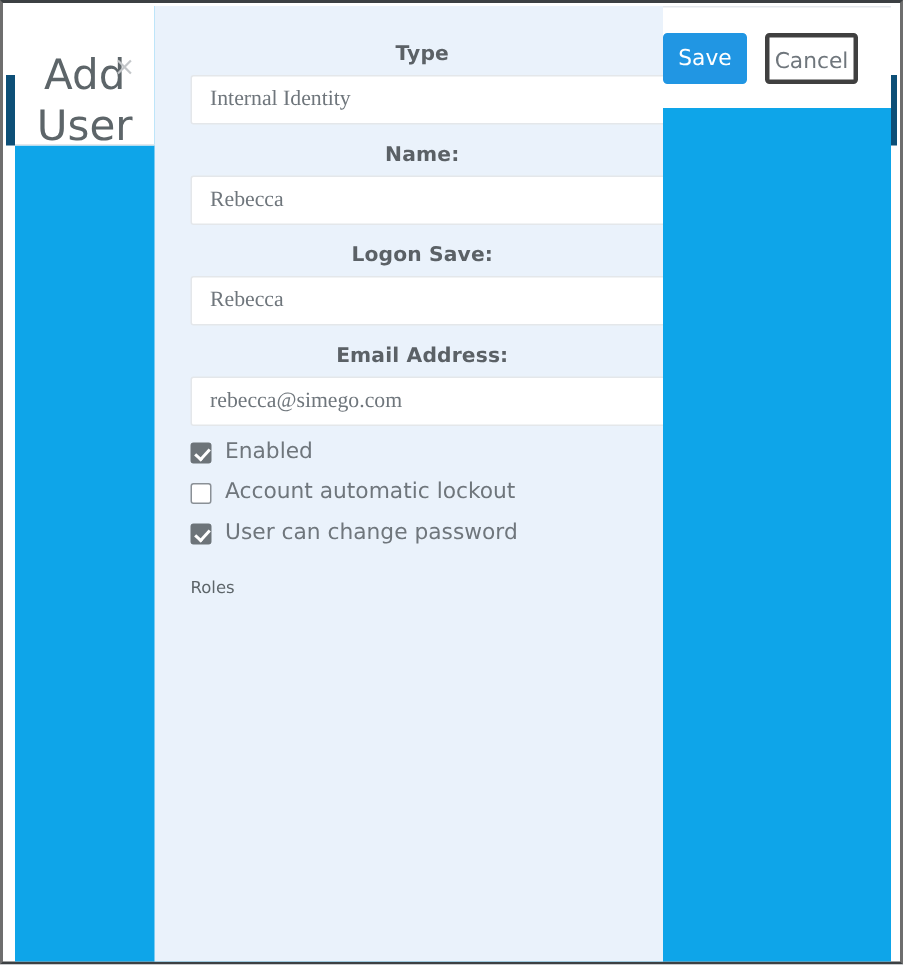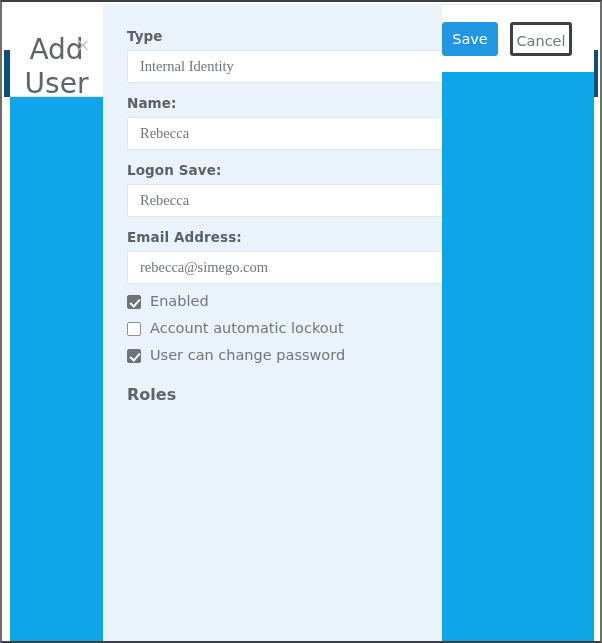--- a/index.html
+++ b/index.html
@@ -82,22 +82,23 @@
     background: #eaf2fb;
     padding: 24px 22px 18px 24px;
     overflow: hidden;
   }
 
   .field-label {
     display: block;
     font-size: 13.5px;
     font-weight: bold;
     color: #5b6166;
-    margin: 0 0 6px 0;
+    margin: 0 0 6px 16px;
     letter-spacing: 0.1px;
+    text-align: center;
   }
   .field-label.spaced { margin-top: 12px; }
 
   .control {
     display: block;
     width: 538px;
     height: 33px;
     background: #ffffff;
     border: 1px solid #e4e7ea;
     border-radius: 2px;
@@ -153,22 +154,22 @@
     border-width: 0 2px 2px 0;
     transform: rotate(42deg);
   }
   .check-label {
     font-size: 14.5px;
     color: #6f767c;
     line-height: 1;
   }
 
   .section-heading {
-    font-size: 16px;
-    font-weight: 700;
+    font-size: 11px;
+    font-weight: 400;
     color: #5d6569;
     margin: 16px 0 10px 0;
   }
 
   
   .modal-footer {
     flex: 0 0 68px;
     height: 68px;
     background: #ffffff;
     border-top: 1px solid #e3e7ec;

